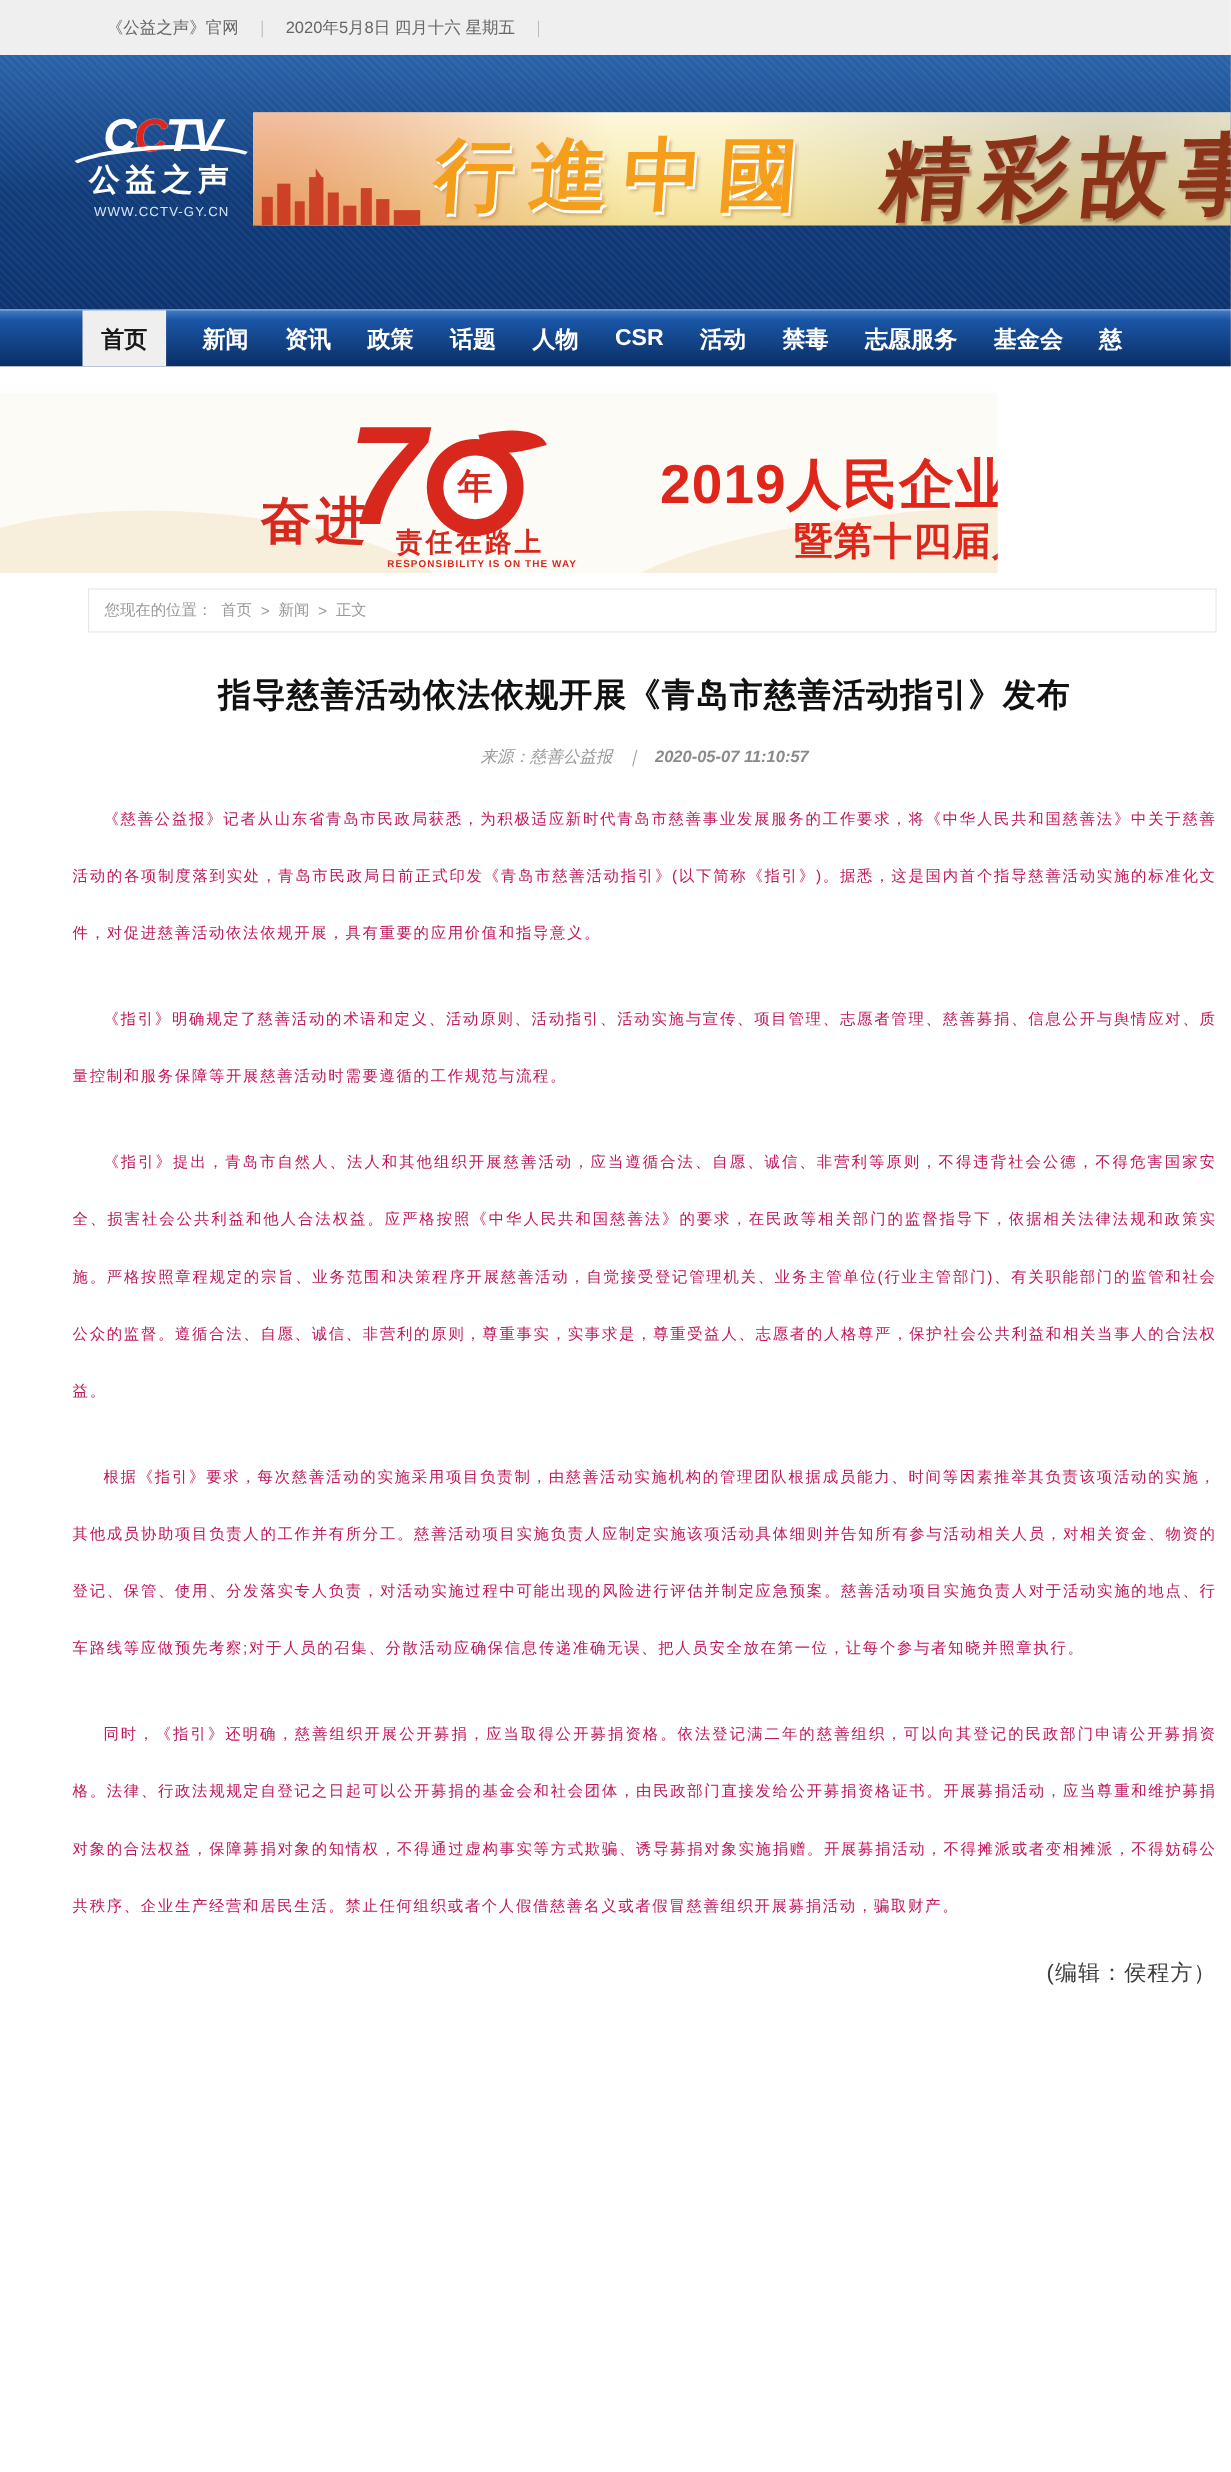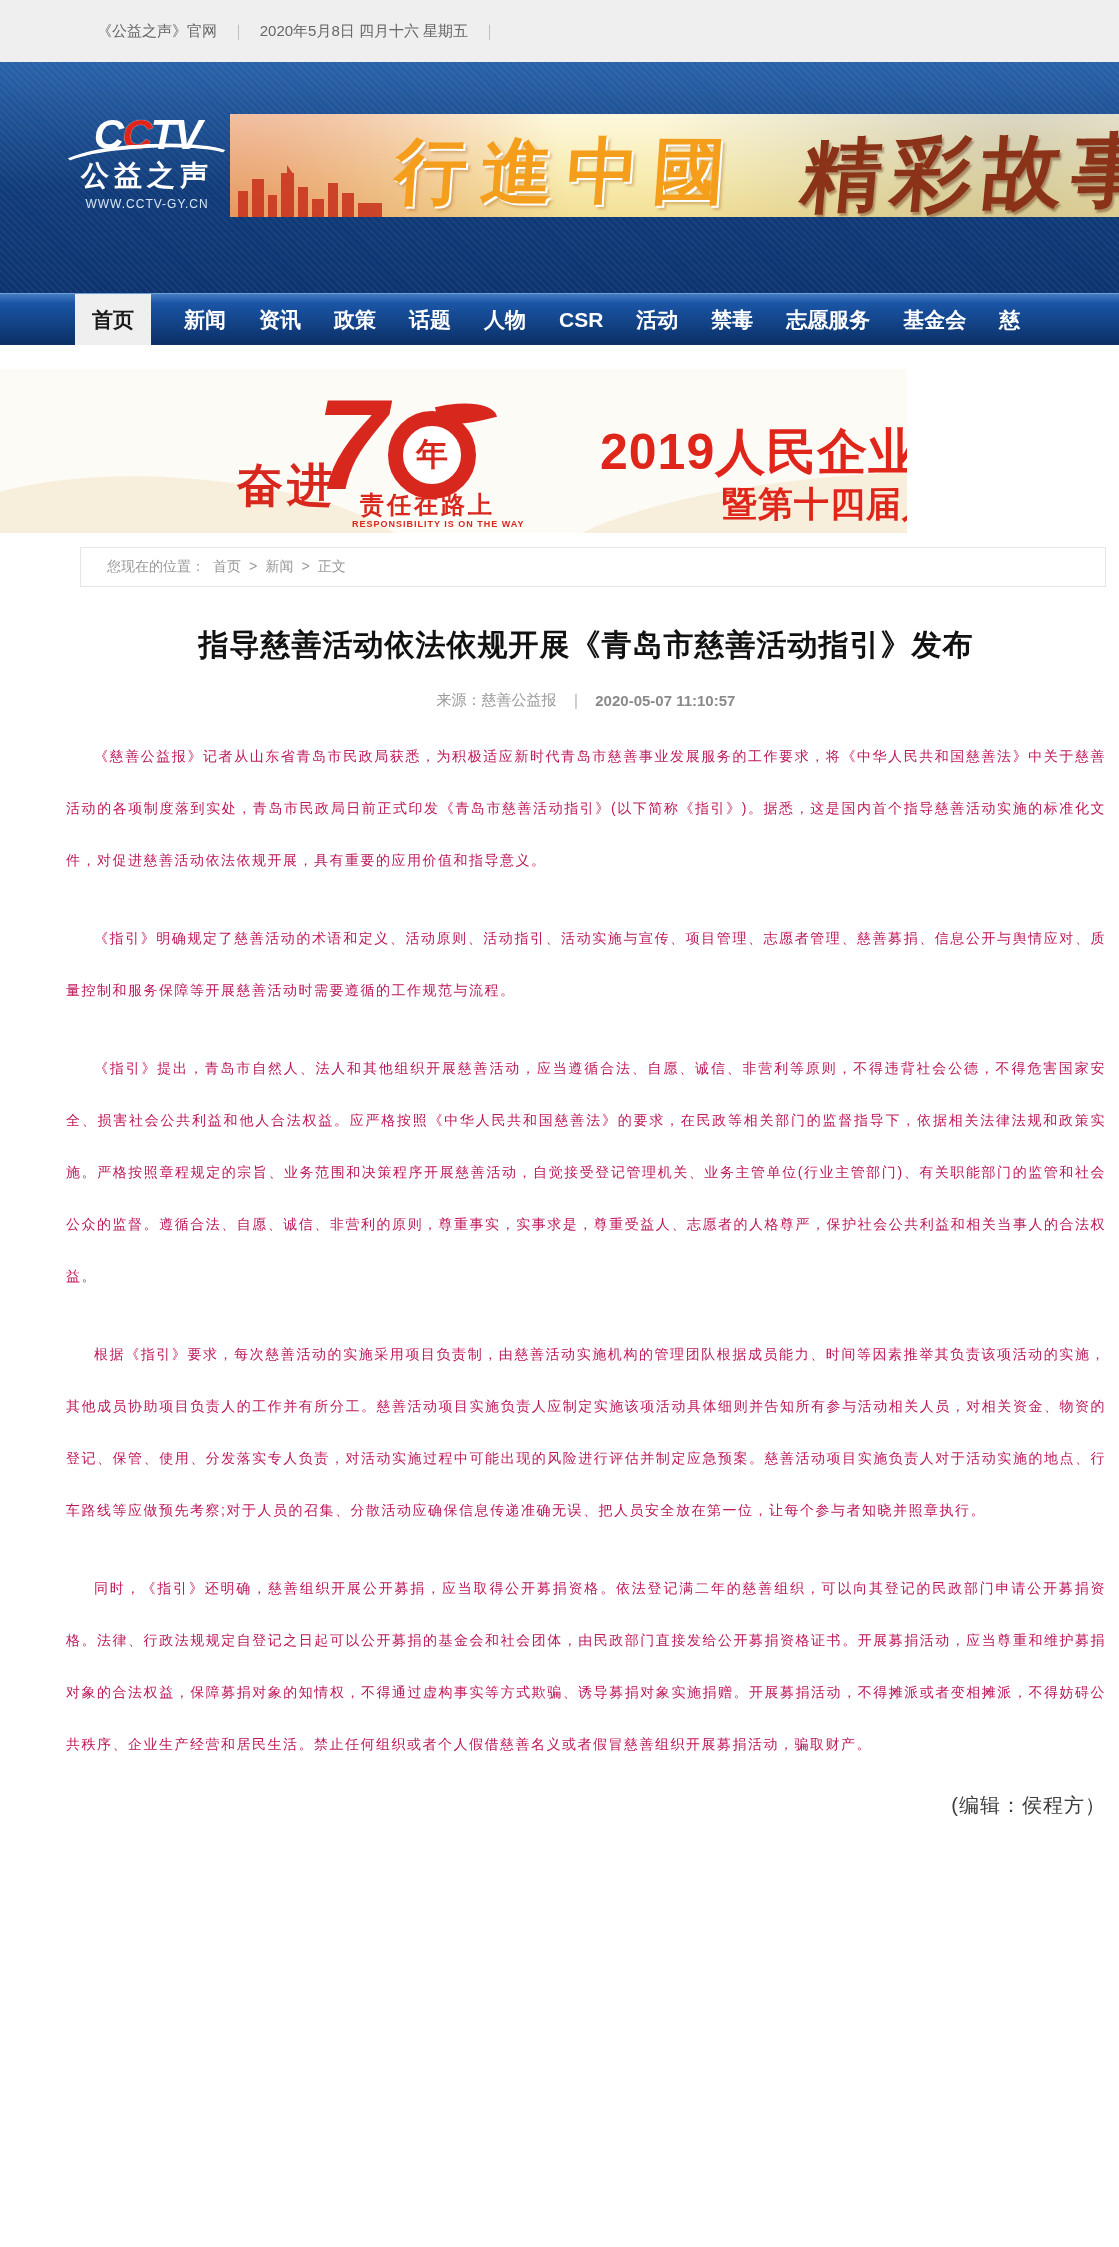--- a/index.html
+++ b/index.html
@@ -4,21 +4,21 @@
 <style>
   * { box-sizing: border-box; margin: 0; padding: 0; }
   html,body { background:#ffffff; }
   body {
     width:1119px; height:2247px; margin:0; overflow:hidden; position:relative;
     font-family:"Liberation Sans","DejaVu Sans",sans-serif;
   }
 
   
   .topbar {
-    height:62px; background:#efefef; display:flex; align-items:center;
+    height:50px; background:#efefef; display:flex; align-items:center;
     padding-left:97px; font-size:15px; color:#666; gap:14px;
   }
   .topbar .sep { color:#bbb; }
 
   
   .header {
     position:relative; height:231px;
     background:
       repeating-linear-gradient(45deg, rgba(255,255,255,.045) 0 2px, rgba(0,0,0,0) 2px 5px),
       linear-gradient(180deg,#2a63aa 0%,#113c7a 55%,#0d3470 100%);
@@ -92,31 +92,31 @@
   .yearchar { font-size:32px; font-weight:bold; color:#d8281e; }
   .zrzls { position:absolute; left:360px; top:120px; font-size:24px; font-weight:bold; color:#d8281e; letter-spacing:3px; }
   .resp { position:absolute; left:352px; top:150px; font-size:9px; font-weight:bold; color:#d8281e; letter-spacing:1px; }
   .c-line1 { position:absolute; left:600px; top:50px; font-size:50px; font-weight:bold; color:#e0251b; white-space:nowrap; letter-spacing:1px; }
   .c-line2 { position:absolute; left:722px; top:112px; font-size:35px; font-weight:bold; color:#e0251b; white-space:nowrap; letter-spacing:1px; }
 
   
   .content { margin-left:66px; width:1040px; }
   .breadcrumb {
     margin-top:14px; margin-left:14px; height:40px; border:1px solid #e6e6e6;
-    display:flex; align-items:center; padding-left:26px; gap:8px;
-    font-size:14px; color:#999;font-family:Liberation Mono, monospace;
+    display:flex; align-items:center; padding-left:14px; gap:8px;
+    font-size:14px; color:#999;
   }
   .breadcrumb a { color:#999; text-decoration:none; cursor:pointer; }
   .title {
     margin-top:36px; text-align:center; font-size:30px; line-height:44px;
     font-weight:bold; color:#111; letter-spacing:1px;
   }
   .source {
     margin-top:24px; text-align:center; font-size:15px; color:#999;
-    display:flex; justify-content:center; gap:12px; align-items:center;
+    display:flex; justify-content:center; gap:12px; align-items:center;font-style:italic;
   }
   .source .dt { font-weight:bold; color:#8a8a8a; }
   .articlebody { margin-top:20px; }
   .articlebody p {
     font-size:14px; line-height:52px; letter-spacing:1.5px; color:#be185d;
     text-align:justify; text-indent:2em; margin:0 0 26px 0;
   }
   .editor { text-align:right; font-size:20px; color:#3d3d3d; margin-top:-4px; letter-spacing:1px; }
 </style>
 </head>

